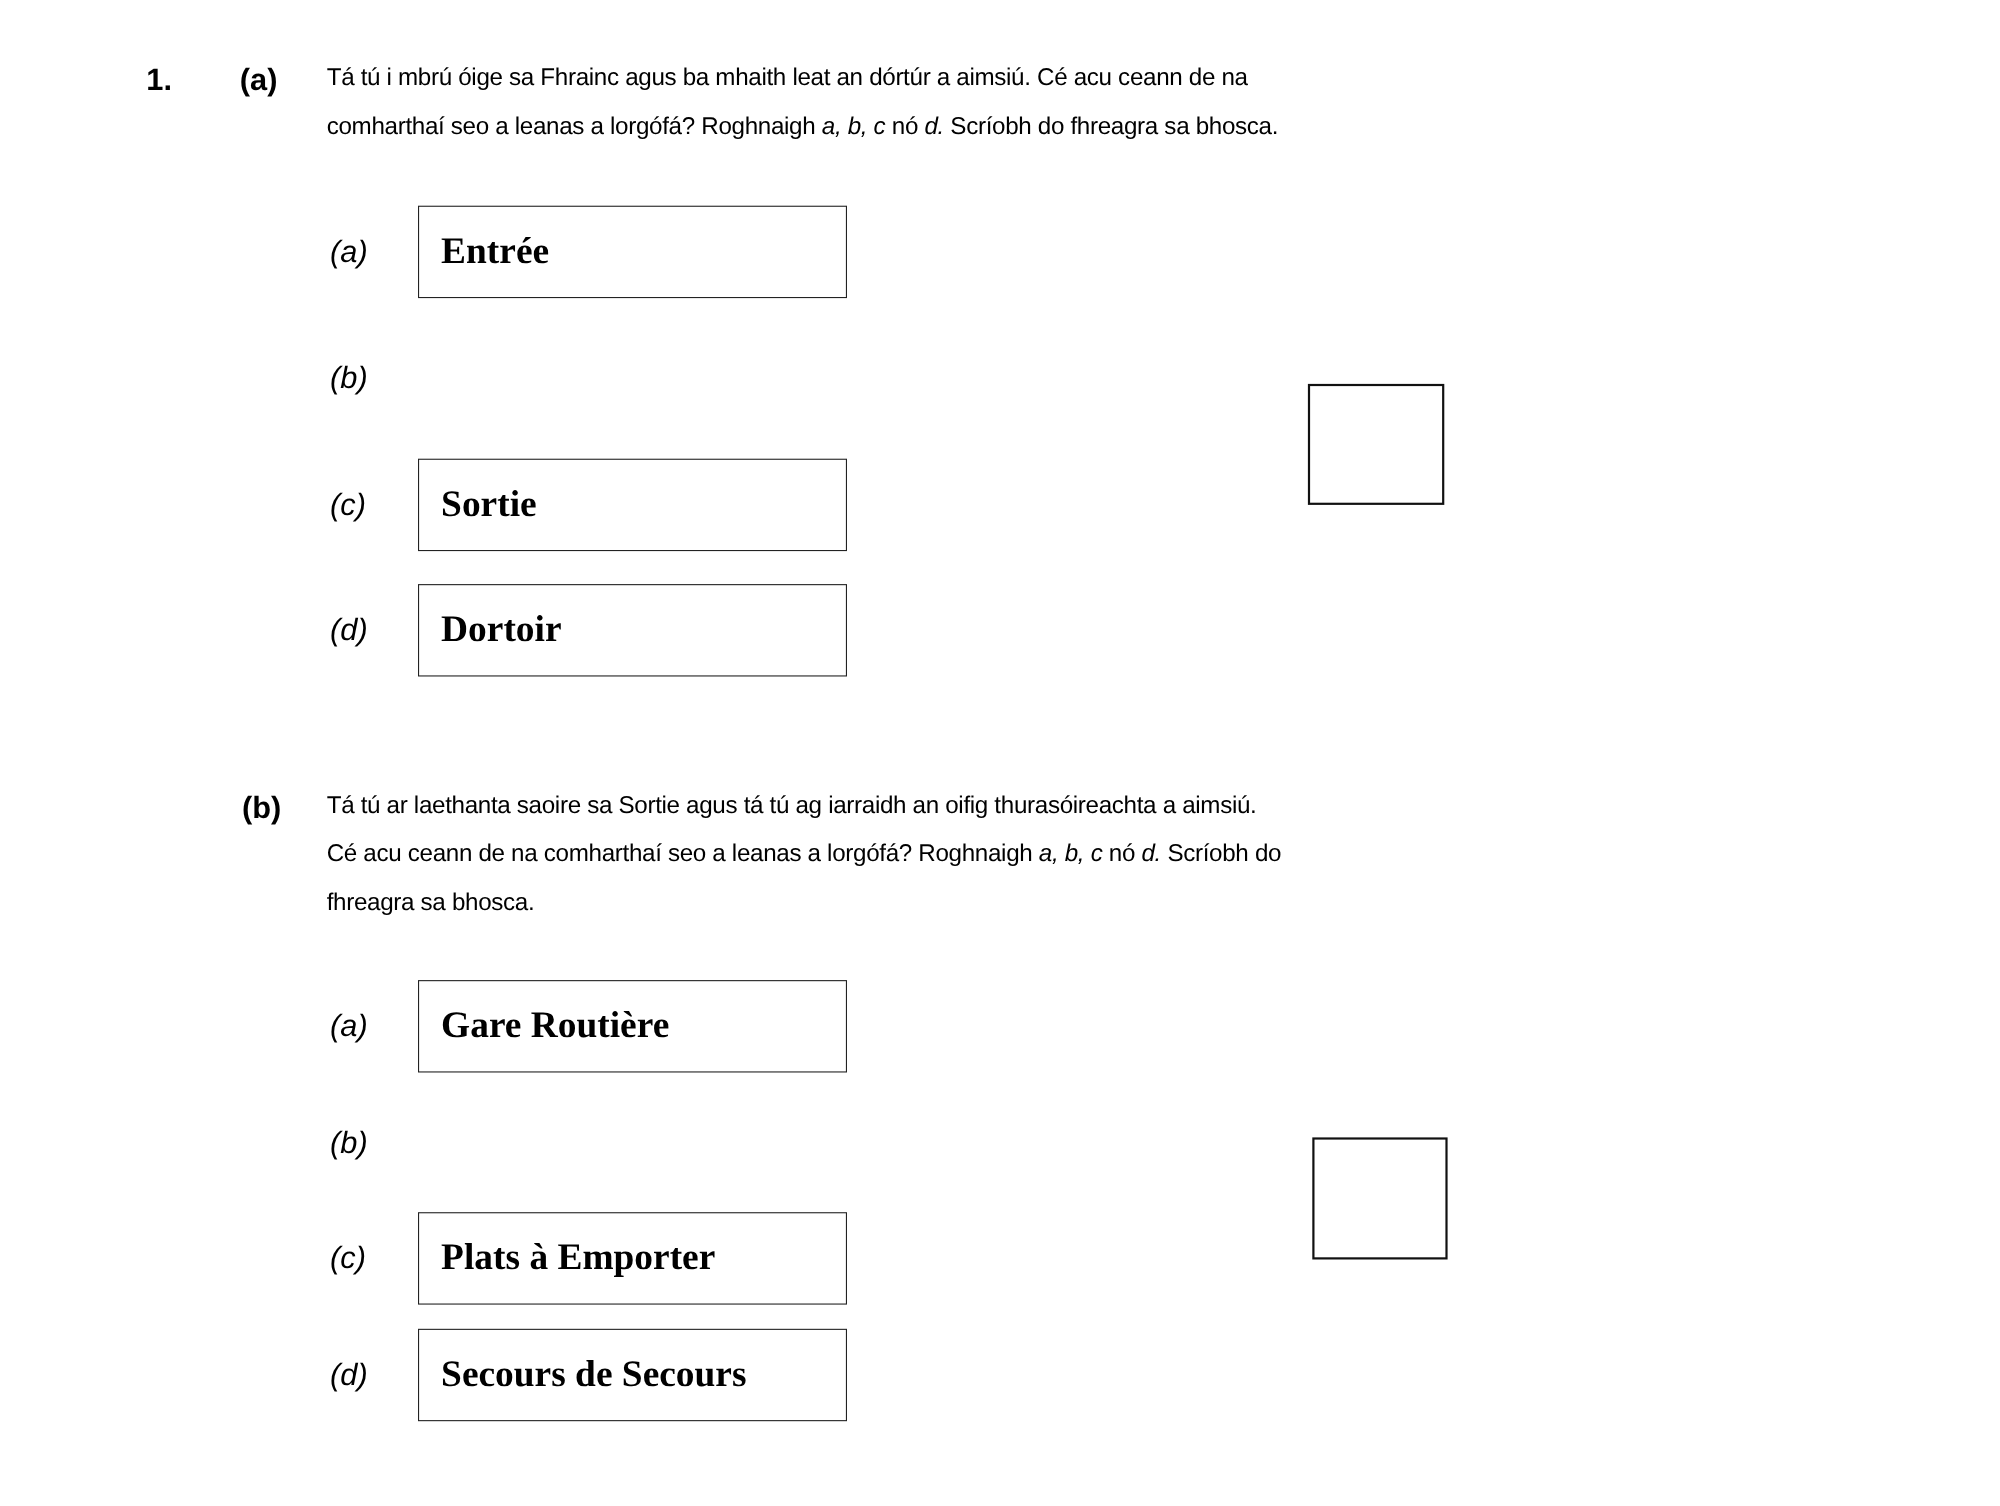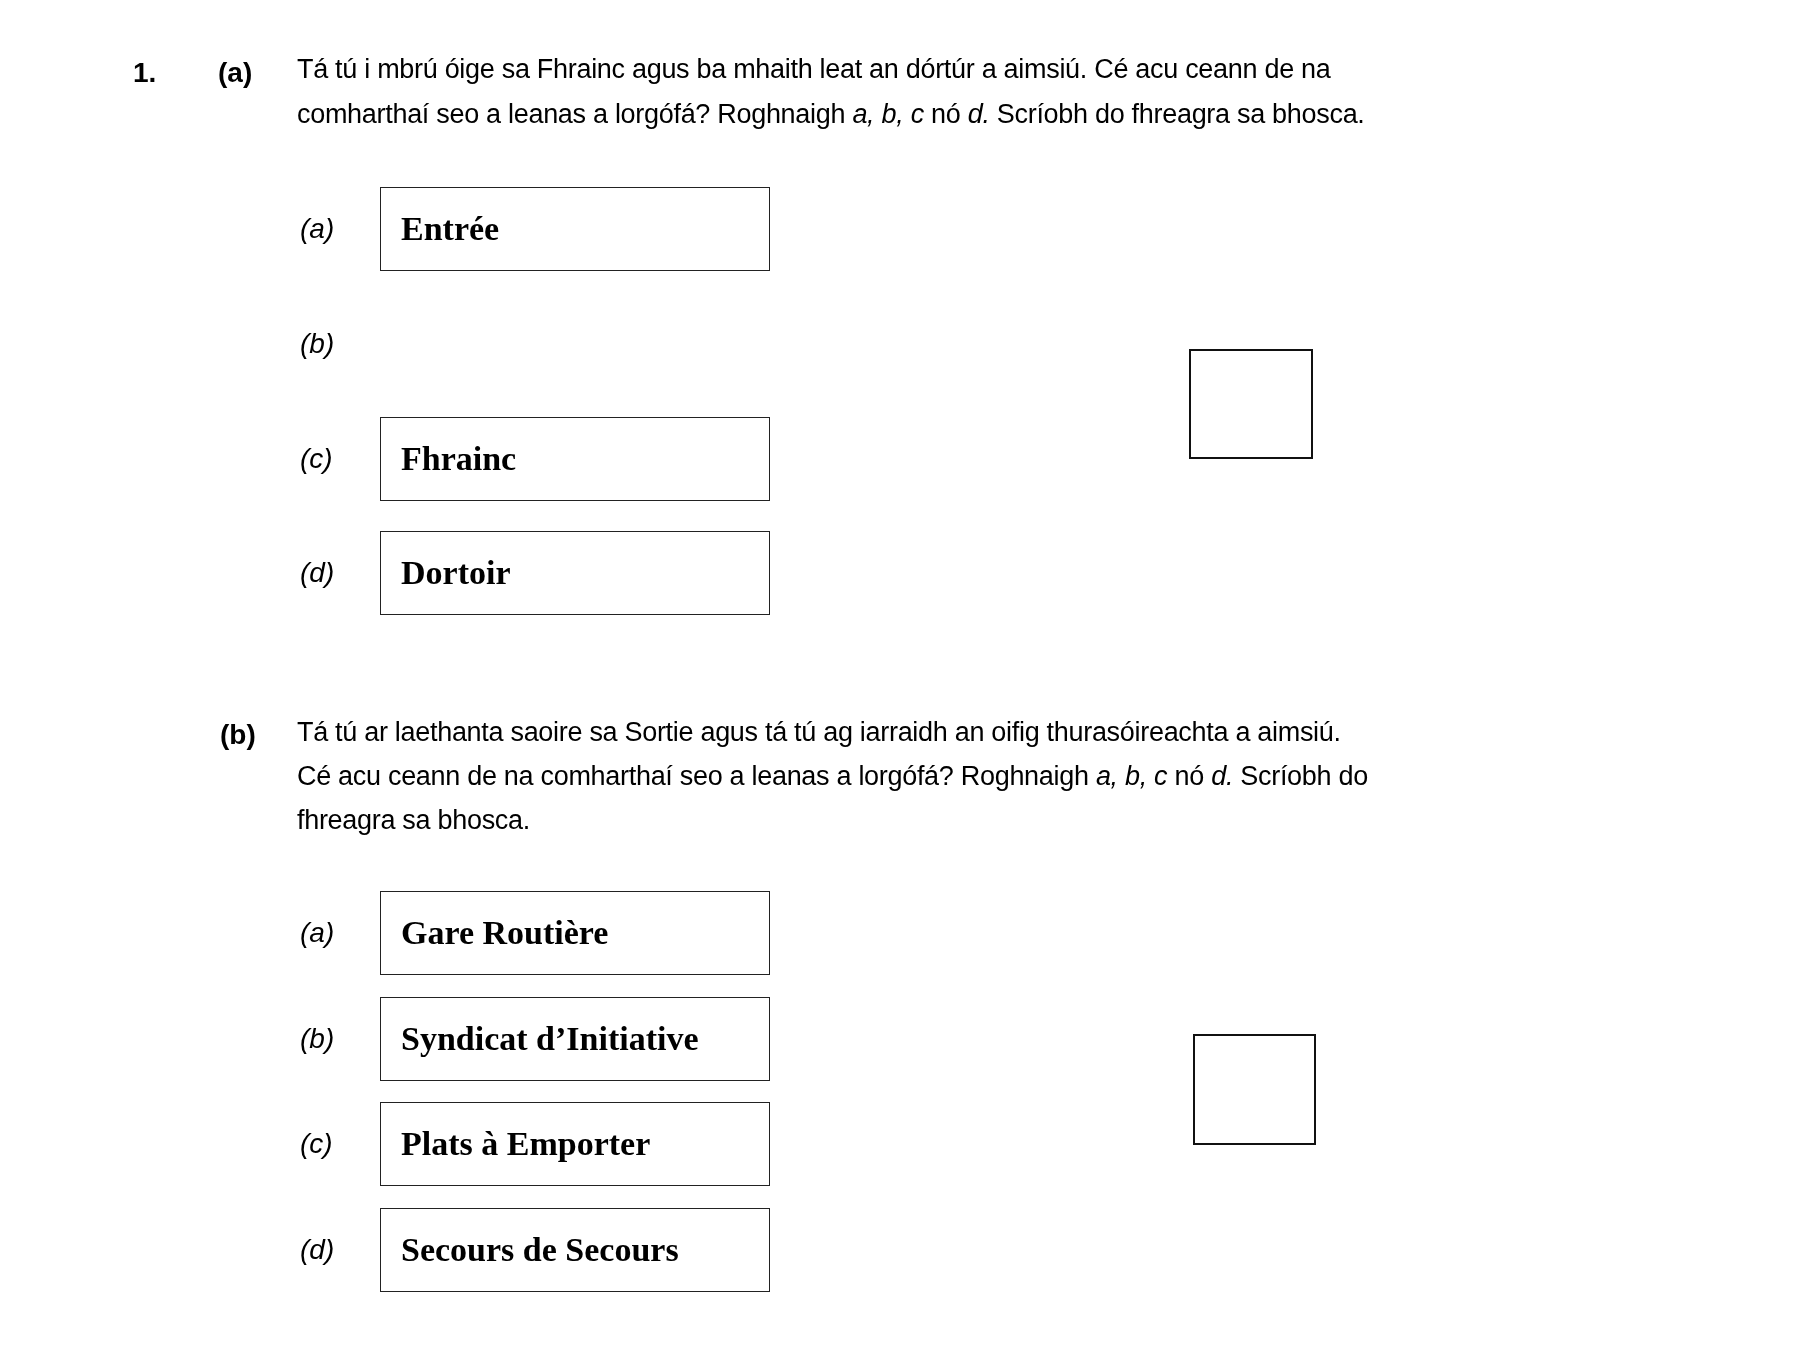--- a/index.html
+++ b/index.html
@@ -26,21 +26,21 @@
     .part-label {
       position: absolute;
       font-weight: bold;
       font-size: 28px;
       line-height: 45px;
     }
     .part-text {
       position: absolute;
       left: 297px;
       width: 1420px;
-      font-size: 27px;
+      font-size: 22px;
       line-height: 45px;
       letter-spacing: -0.3px;
     }
     .part-text .line { display: block; white-space: nowrap; }
     .part-text i { }
 
     .option-row {
       position: absolute;
       left: 300px;
       height: 84px;
@@ -94,21 +94,21 @@
 
 <div class="option-row" style="top:187px;">
   <span class="option-label">(a)</span>
   <div class="option-box">Entrée</div>
 </div>
 <div class="option-row" style="top:302px;">
   <span class="option-label">(b)</span>
 </div>
 <div class="option-row" style="top:417px;">
   <span class="option-label">(c)</span>
-  <div class="option-box">Fhrainc</div>
+  <div class="option-box">Sortie</div>
 </div>
 <div class="option-row" style="top:531px;">
   <span class="option-label">(d)</span>
   <div class="option-box">Dortoir</div>
 </div>
 
 <div class="answer-box" style="left:1189px; top:349px; width:124px; height:110px;"></div>
 
 <div class="part-label" style="left:220px; top:712px;">(b)</div>
 <div class="part-text" style="top:710px; line-height:44px;">
@@ -116,21 +116,20 @@
   <span class="line"><span>Cé acu ceann de na comharthaí seo a leanas a lorgófá?  Roghnaigh </span><i>a, b, c</i><span> nó </span><i>d.</i><span>  Scríobh do</span></span>
   <span class="line">fhreagra sa bhosca.</span>
 </div>
 
 <div class="option-row" style="top:891px;">
   <span class="option-label">(a)</span>
   <div class="option-box">Gare Routière</div>
 </div>
 <div class="option-row" style="top:997px;">
   <span class="option-label">(b)</span>
-  <div class="option-box">Syndicat d’Initiative</div>
 </div>
 <div class="option-row" style="top:1102px;">
   <span class="option-label">(c)</span>
   <div class="option-box">Plats à Emporter</div>
 </div>
 <div class="option-row" style="top:1208px;">
   <span class="option-label">(d)</span>
   <div class="option-box">Secours de Secours</div>
 </div>
 

